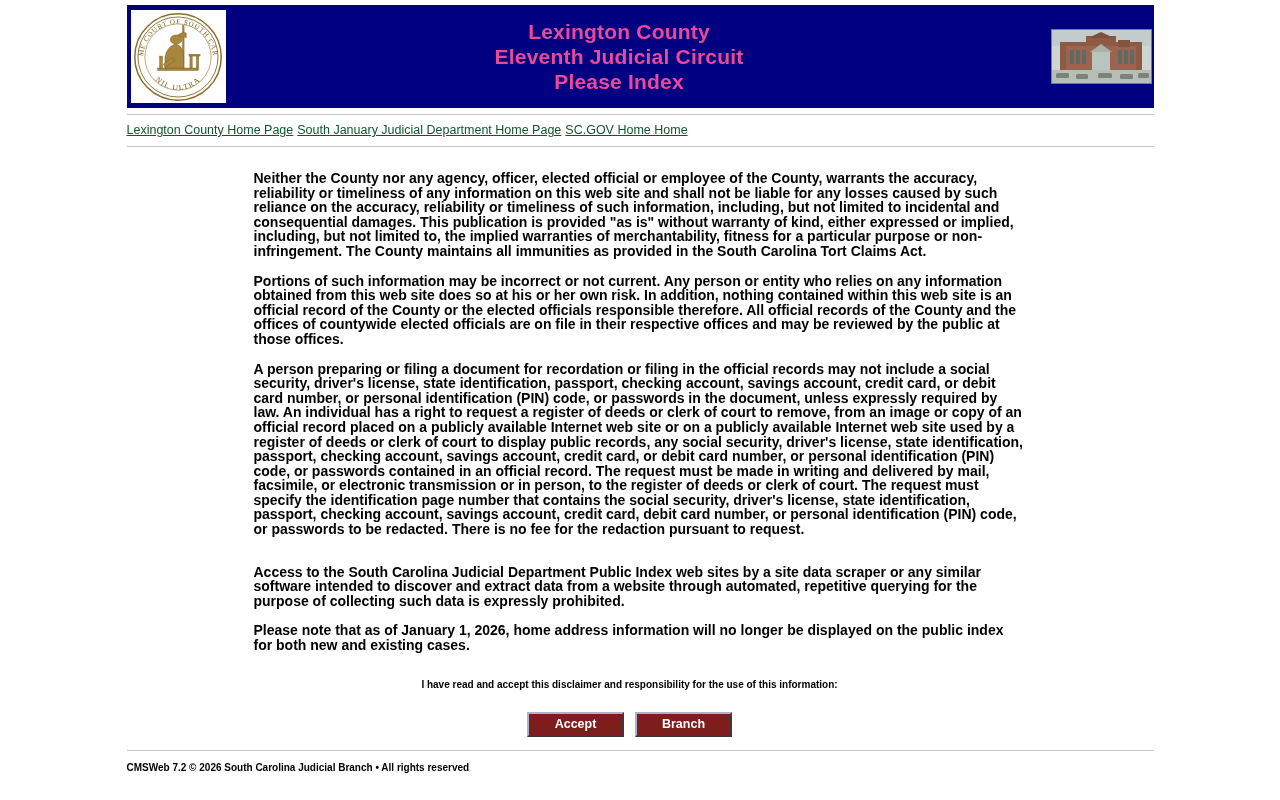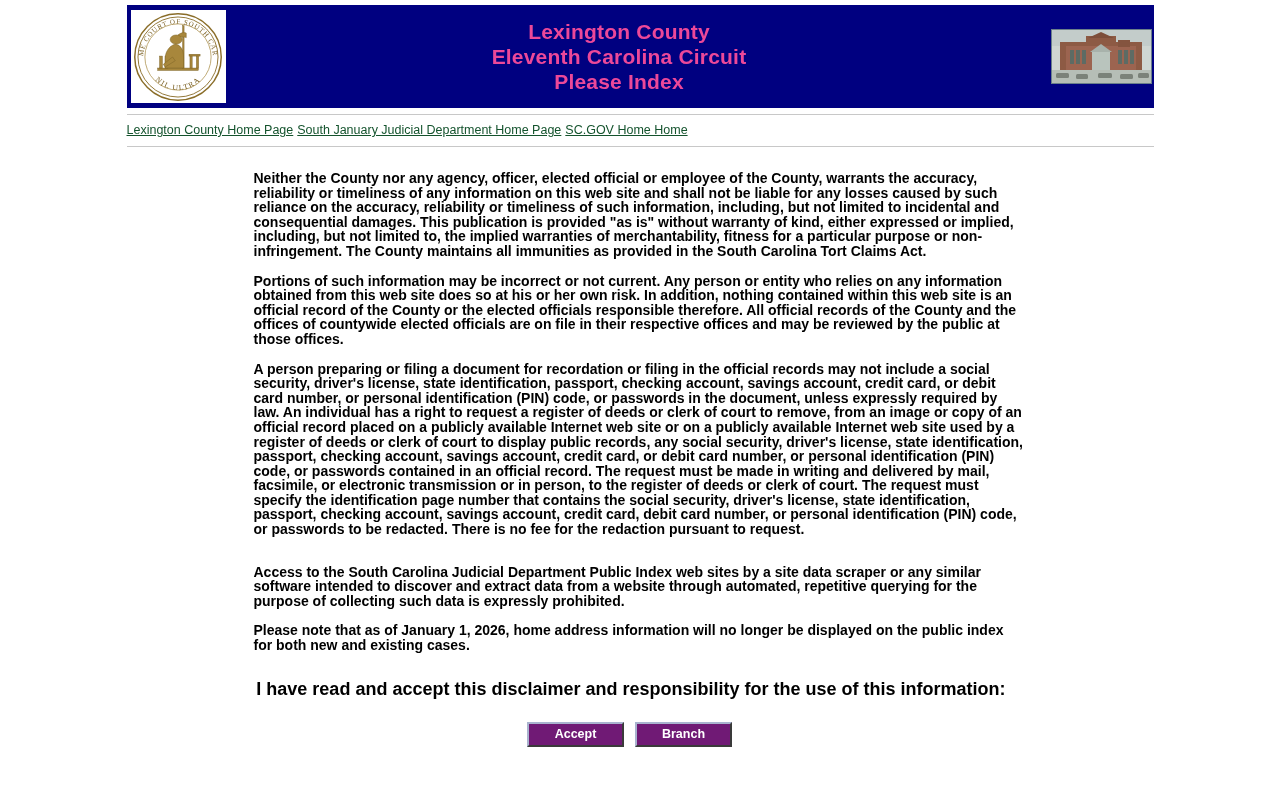--- a/index.html
+++ b/index.html
@@ -97,35 +97,35 @@
     font-size: 14px;
     line-height: 14.6px;
     font-weight: bold;
     margin: 0 0 15px 0;
     text-align: left;
     max-width: 770px;
   }
   .content p.gap-large { margin-bottom: 28px; }
 
   .accept-prompt {
-    font-size: 18px;
-    font-weight: bold;
-    text-align: right;
+    font-size: 10px;
+    font-weight: bold;
+    text-align: center;
     margin: 26px 0 0 0;
     padding-right: 140px;
   }
 
   .button-row {
     margin-top: 22px;
     text-align: center;
     padding-right: 140px;
   }
   .btn {
     display: inline-block;
-    background: #701a75;
+    background: #7f1d1d;
     color: #ffffff;
     font-family: "Liberation Sans", sans-serif;
     font-weight: bold;
     font-size: 12.5px;
     line-height: 14px;
     padding: 3px 0 4px 0;
     width: 97px;
     text-align: center;
     border-top: 2px solid #a9b3cf;
     border-left: 2px solid #a9b3cf;
@@ -180,21 +180,21 @@
           <path d="M50 26 c5 -4 9 -2 9 -2 l0 5 c0 0 -5 -2 -9 1 z"></path>
           <ellipse cx="48" cy="31" rx="6.5" ry="5"></ellipse>
           <path d="M47 36 c-7 2 -11 9 -11 16 l0 10 l20 0 l0 -12 c0 -8 -3 -13 -9 -14 z"></path>
           <path d="M44 50 l-10 8 l2 3 l11 -7 z"></path>
         </g>
       </svg>
     </div>
 
     <div class="banner-title">
       <div>Lexington County</div>
-      <div>Eleventh Carolina Circuit</div>
+      <div>Eleventh Judicial Circuit</div>
       <div>Please Index</div>
     </div>
 
     <div class="courthouse-box">
       <svg width="99" height="53" viewBox="0 0 99 53">
         <rect x="0" y="0" width="99" height="53" fill="#cfd6d2"></rect>
         <rect x="0" y="0" width="99" height="16" fill="#c3ccca"></rect>
         <rect x="8" y="12" width="82" height="28" fill="#8d5a44"></rect>
         <rect x="14" y="16" width="70" height="24" fill="#9c6450"></rect>
         <rect x="34" y="6" width="30" height="10" fill="#8d5a44"></rect>
@@ -237,14 +237,18 @@
     <p>Access to the South Carolina Judicial Department Public Index web sites by a site data scraper or any similar software intended to discover and extract data from a website through automated, repetitive querying for the purpose of collecting such data is expressly prohibited.</p>
     <p>Please note that as of January 1, 2026, home address information will no longer be displayed on the public index for both new and existing cases.</p>
 
     <div class="accept-prompt">I have read and accept this disclaimer and responsibility for the use of this information:</div>
 
     <div class="button-row">
       <span class="btn">Accept</span><span class="btn">Branch</span>
     </div>
   </div>
 
+  <div class="footer">
+    <hr class="rule">
+    <div class="footer-text">CMSWeb 7.2 © 2026 South Carolina Judicial Branch • All rights reserved</div>
+  </div>
 
 </div>
 
 </body></html>

